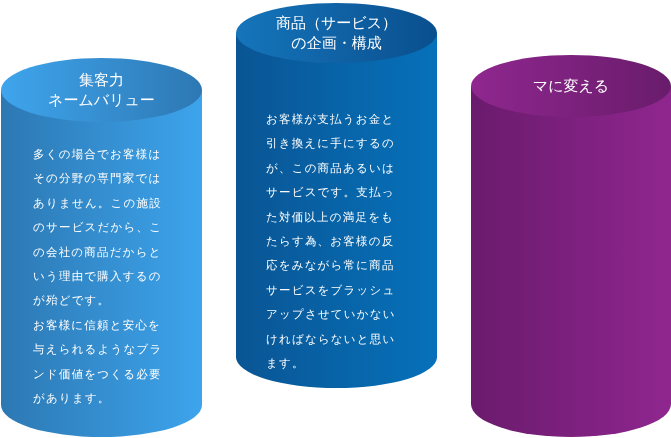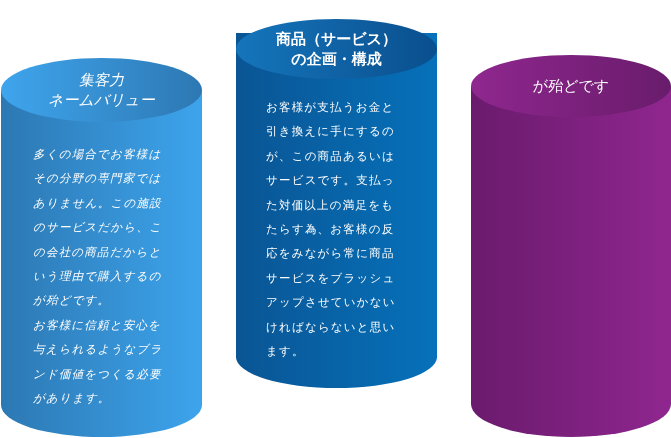--- a/index.html
+++ b/index.html
@@ -8,32 +8,32 @@
   .cyl { position:absolute; }
   .cyl .body { position:absolute; left:0; width:100%; }
   .cyl .bottom { position:absolute; left:0; width:100%; border-radius:50%; }
   .cyl .top { position:absolute; left:0; width:100%; border-radius:50%;
               display:flex; flex-direction:column; align-items:center; justify-content:center; }
   .cyl .title { color:#ffffff; font-size:15px; line-height:20px; text-align:center; white-space:pre-line; }
   .cyl .desc { position:absolute; color:#ffffff; font-size:11.5px; line-height:24.4px;
                letter-spacing:1.2px; white-space:pre-line; }
 
   
-  #c1 { left:1px; top:58px; width:201px; height:380px;font-style:italic; }
+  #c1 { left:1px; top:58px; width:201px; height:380px; }
   #c1 .body { top:32px; height:315px; background:linear-gradient(to right,#2c78b3,#3da4ec); }
   #c1 .bottom { top:315px; height:64px; background:linear-gradient(to right,#2c78b3,#3da4ec); }
   #c1 .top { top:0; height:64px; background:linear-gradient(to right,#3fa5ed,#2d78b3); }
   #c1 .desc { left:32px; top:84px; width:160px; }
 
   
   #c2 { left:236px; top:3px; width:201px; height:386px; }
   #c2 .body { top:30px; height:325px; background:linear-gradient(to right,#0a5594,#0671ba); }
   #c2 .bottom { top:323px; height:62px; background:linear-gradient(to right,#0a5594,#0671ba); }
-  #c2 .top { top:16px; height:60px; background:linear-gradient(to right,#1575bb,#0a4f8e);font-weight:bold; }
-  #c2 .desc { left:30px; top:92px; width:165px; }
+  #c2 .top { top:0; height:60px; background:linear-gradient(to right,#1575bb,#0a4f8e); }
+  #c2 .desc { left:30px; top:104px; width:165px; }
 
   
   #c3 { left:471px; top:55px; width:200px; height:383px; }
   #c3 .body { top:31px; height:318px; background:linear-gradient(to right,#6a1b6d,#8f268f); }
   #c3 .bottom { top:316px; height:66px; background:linear-gradient(to right,#6a1b6d,#8f268f); }
   #c3 .top { top:0; height:62px; background:linear-gradient(to right,#8f278f,#691c6b); }
   #c3 .desc { left:30px; top:90px; width:165px; }
 </style>
 </head>
 <body>
@@ -75,15 +75,15 @@
 サービスをブラッシュ
 アップさせていかない
 ければならないと思い
 ます。</div>
 </div>
 
 <div class="cyl" id="c3">
   <div class="bottom"></div>
   <div class="body"></div>
   <div class="top">
-    <div class="title">が殆どです</div>
+    <div class="title">マに変える</div>
   </div>
 </div>
 
 </body></html>

